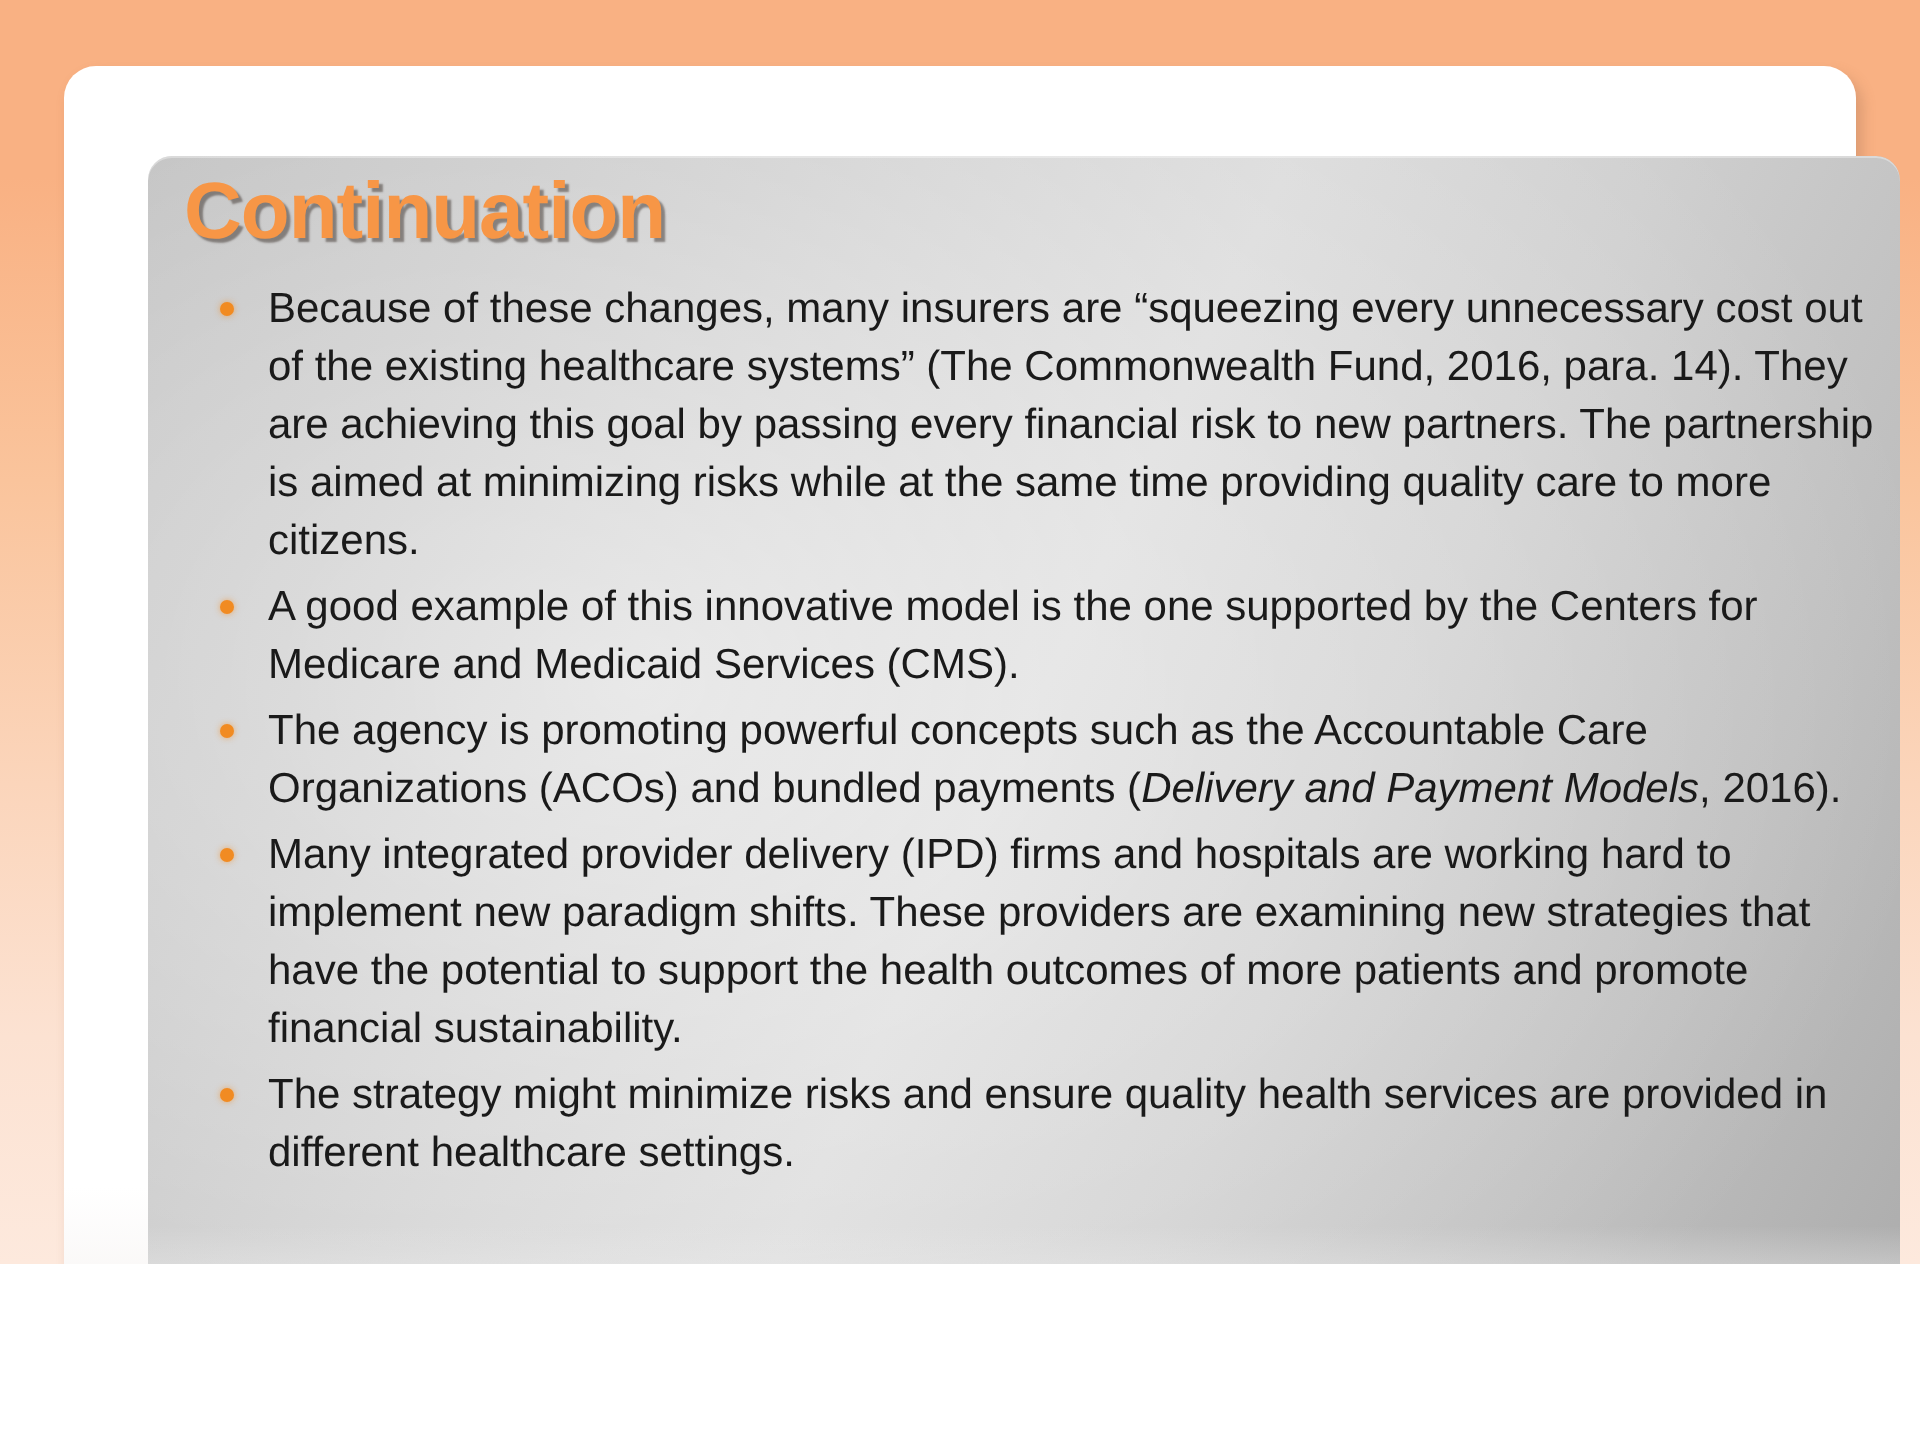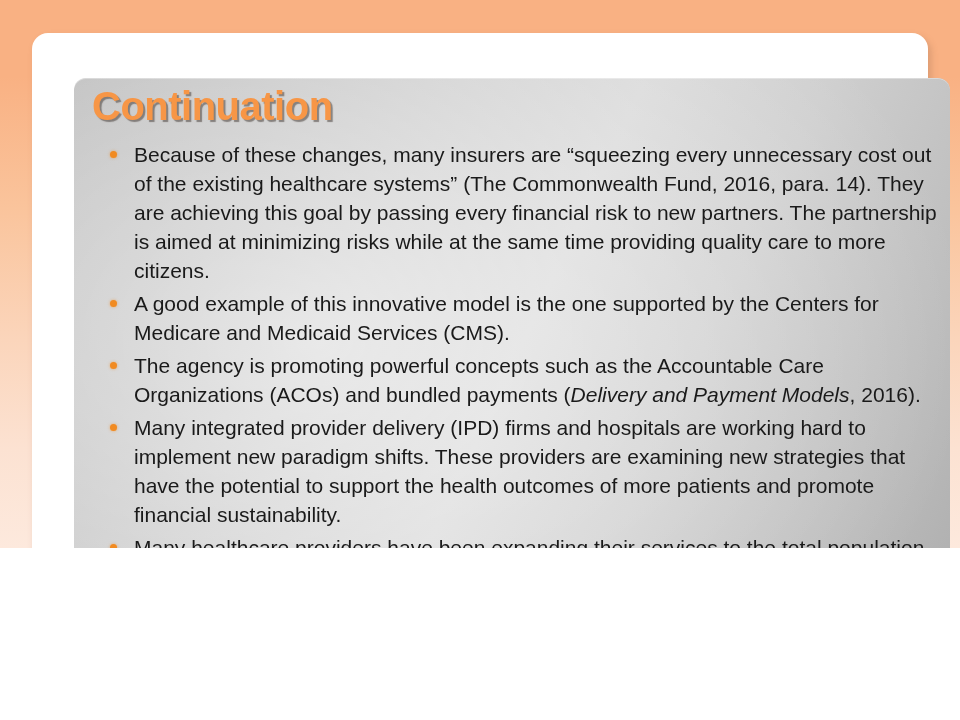--- a/index.html
+++ b/index.html
@@ -10,21 +10,21 @@
     width: 960px;
     height: 720px;
     overflow: hidden;
     font-family: "Liberation Sans", sans-serif;
   }
 
   
   #slide {
     position: relative;
     width: 960px;
-    height: 548px;
+    height: 632px;
     background: linear-gradient(to bottom,
                 #f9b183 0%,
                 #f9b183 14%,
                 #fac49c 38%,
                 #fbd5bb 62%,
                 #fce2d2 82%,
                 #fde9dd 100%);
     overflow: hidden;
   }
 
@@ -149,24 +149,20 @@
         <li class="bullet">
           <span class="dot"></span>
           <span class="txt"><span>The agency is promoting powerful concepts such as the Accountable Care Organizations (ACOs) and bundled payments (</span><i>Delivery and Payment Models</i><span>, 2016).</span></span>
         </li>
 
         <li class="bullet">
           <span class="dot"></span>
           <span class="txt">Many integrated provider delivery (IPD) firms and hospitals are working hard to implement new paradigm shifts. These providers are examining new strategies that have the potential to support the health outcomes of more patients  and promote financial sustainability.</span>
         </li>
 
-        <li class="bullet">
-          <span class="dot"></span>
-          <span class="txt">Many healthcare providers have been expanding their services to the total population (Beck et al., 2014).</span>
-        </li>
 
 
         <li class="bullet">
           <span class="dot"></span>
           <span class="txt">The strategy might minimize risks and ensure quality health services are provided in different healthcare settings.</span>
         </li>
 
       </ul>
     </div>
   </div>

